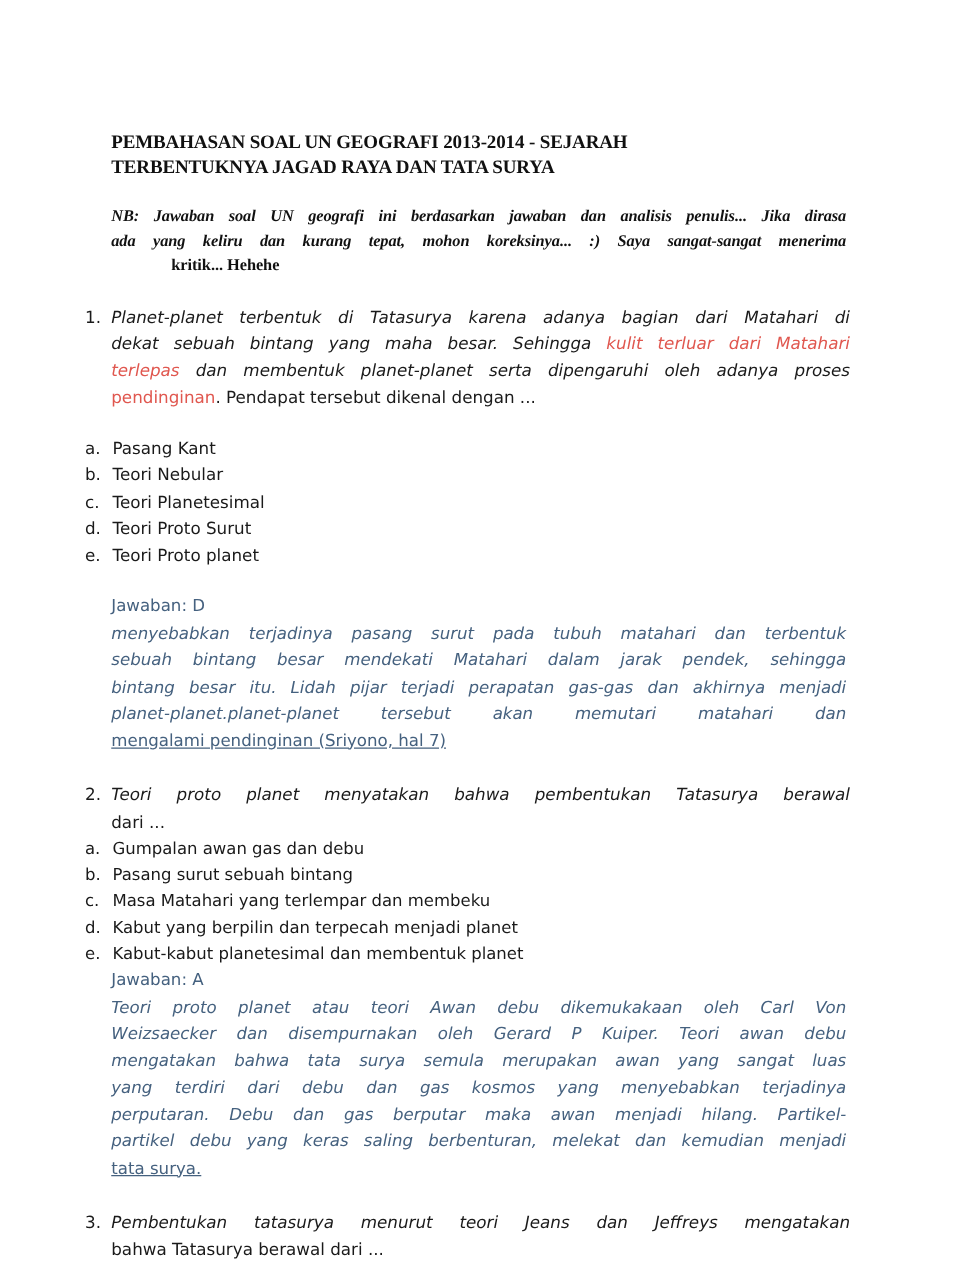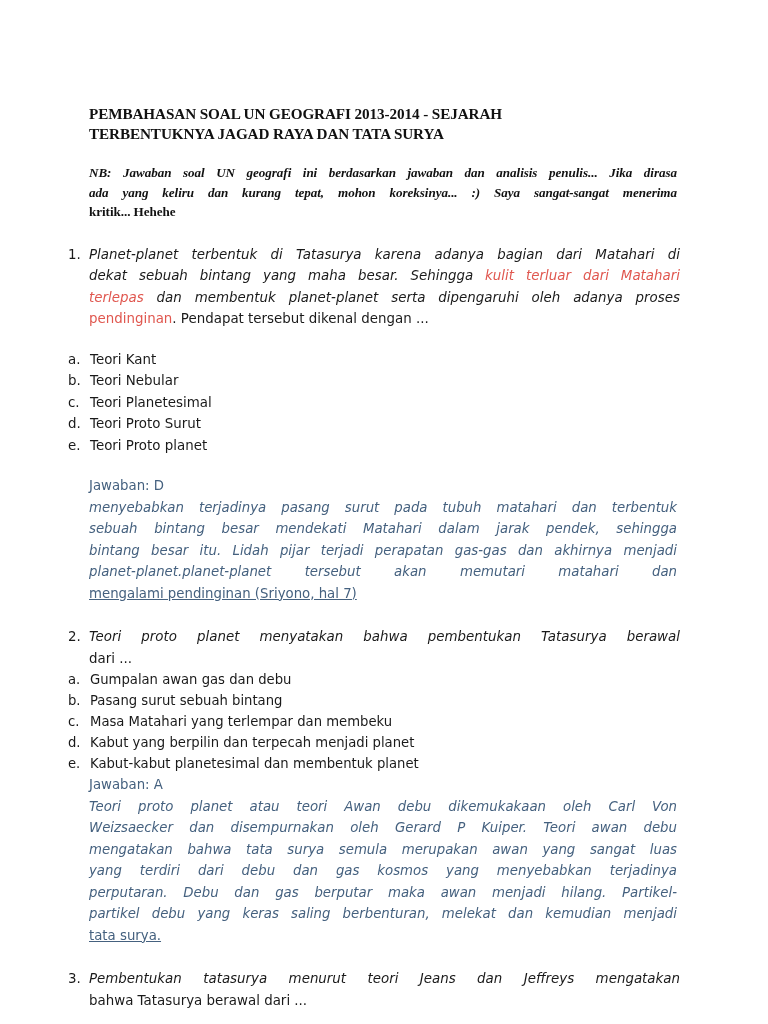--- a/index.html
+++ b/index.html
@@ -47,21 +47,21 @@
     font-family: "Liberation Serif", "DejaVu Serif", serif;
     font-weight: bold;
     font-size: 13.1px;
     line-height: 19.5px;
     color: #111111;
     text-align: justify;
     margin: 19px 0 0 21px;
     width: 588px;
     letter-spacing: -0.05px;
   }
-  .nb-block .lastline { text-align: center; }
+  .nb-block .lastline { text-align: center; margin-left: 48px; }
 
   
   .q-row {
     display: flex;
     align-items: flex-start;
     color: #1a1a1a;
     font-size: 13.4px;
     line-height: 21.5px;
   }
   .q-num {
@@ -151,21 +151,21 @@
           <div class="jline"><span class="red">terlepas</span><span> dan membentuk planet-planet serta dipengaruhi oleh adanya proses</span></div>
           <div class="jline-last lastline"><span class="red">pendinginan</span><span>. Pendapat tersebut dikenal dengan ...</span></div>
         </div>
       </div>
 
       <div class="gap-md"></div>
 
       <div>
         <div class="opt-row">
           <div class="opt-letter">a.</div>
-          <div class="opt-text">Teori Kant</div>
+          <div class="opt-text">Pasang Kant</div>
         </div>
         <div class="opt-row">
           <div class="opt-letter">b.</div>
           <div class="opt-text">Teori Nebular</div>
         </div>
         <div class="opt-row">
           <div class="opt-letter">c.</div>
           <div class="opt-text">Teori Planetesimal</div>
         </div>
         <div class="opt-row">

